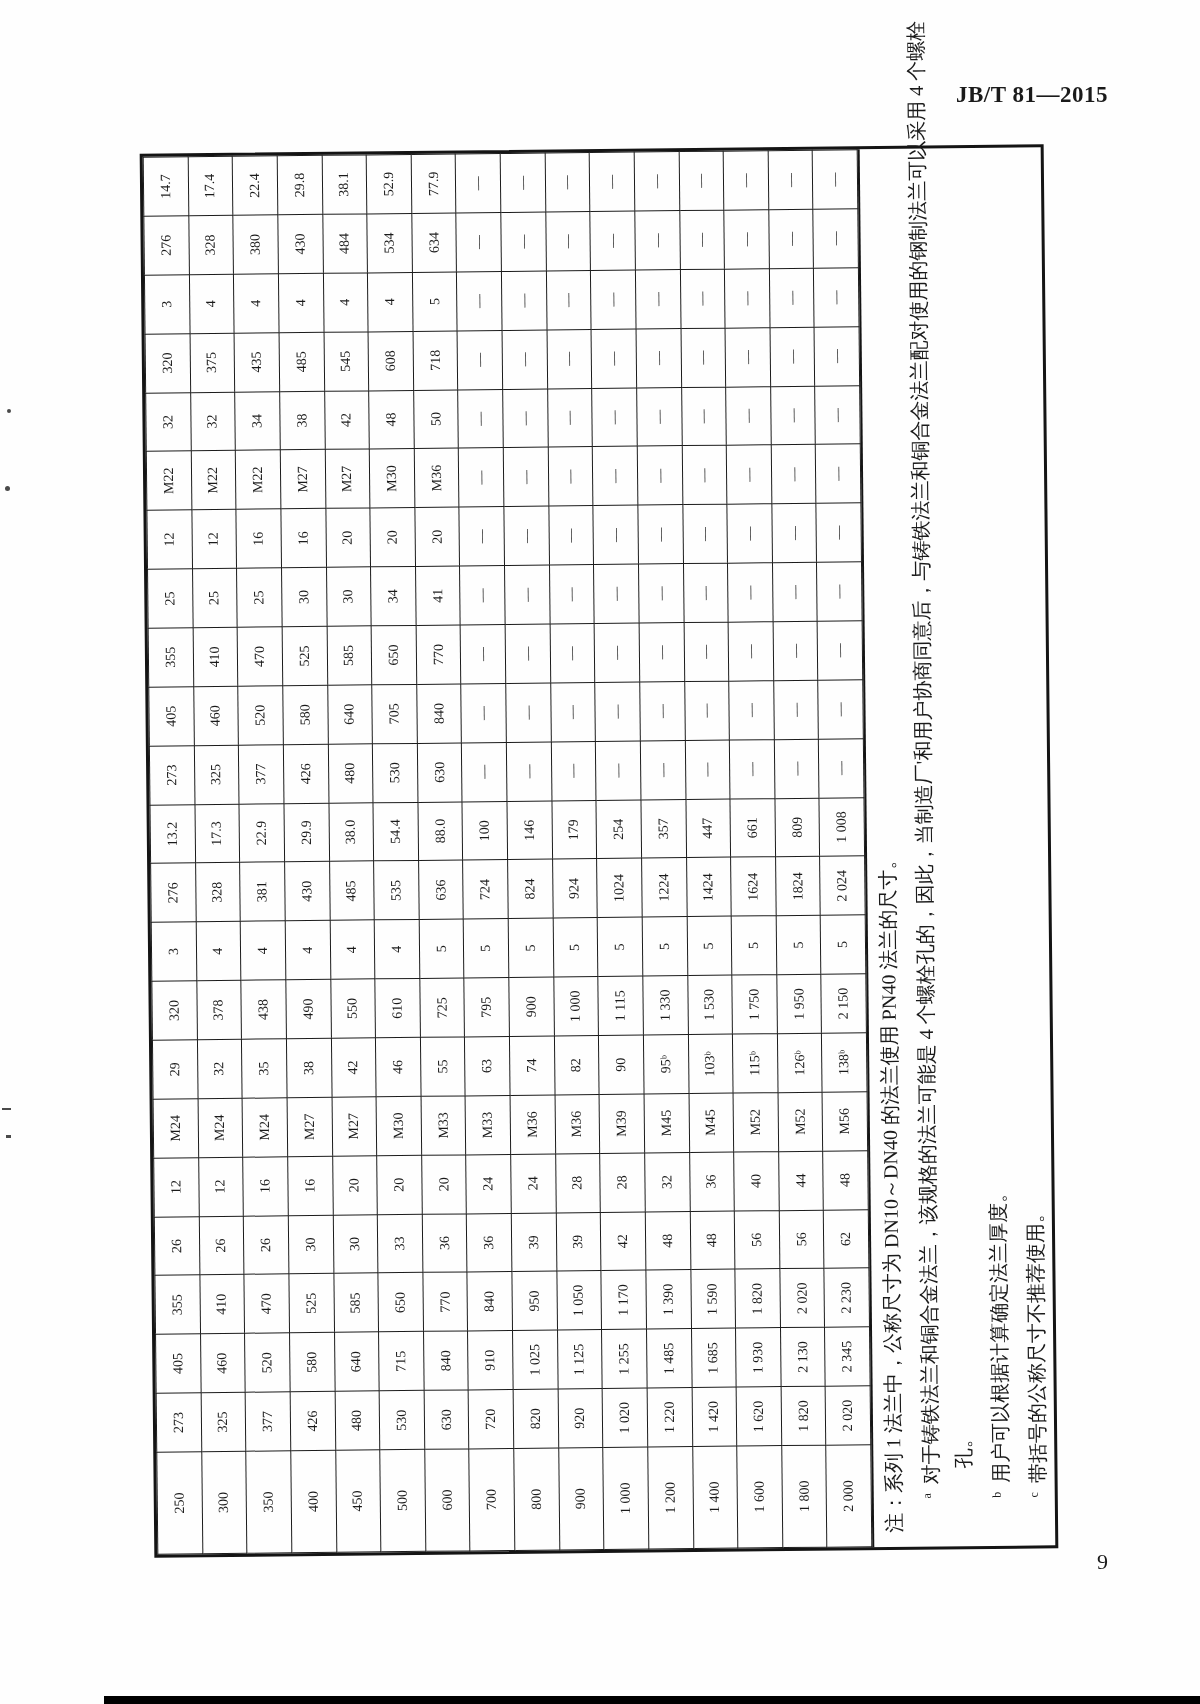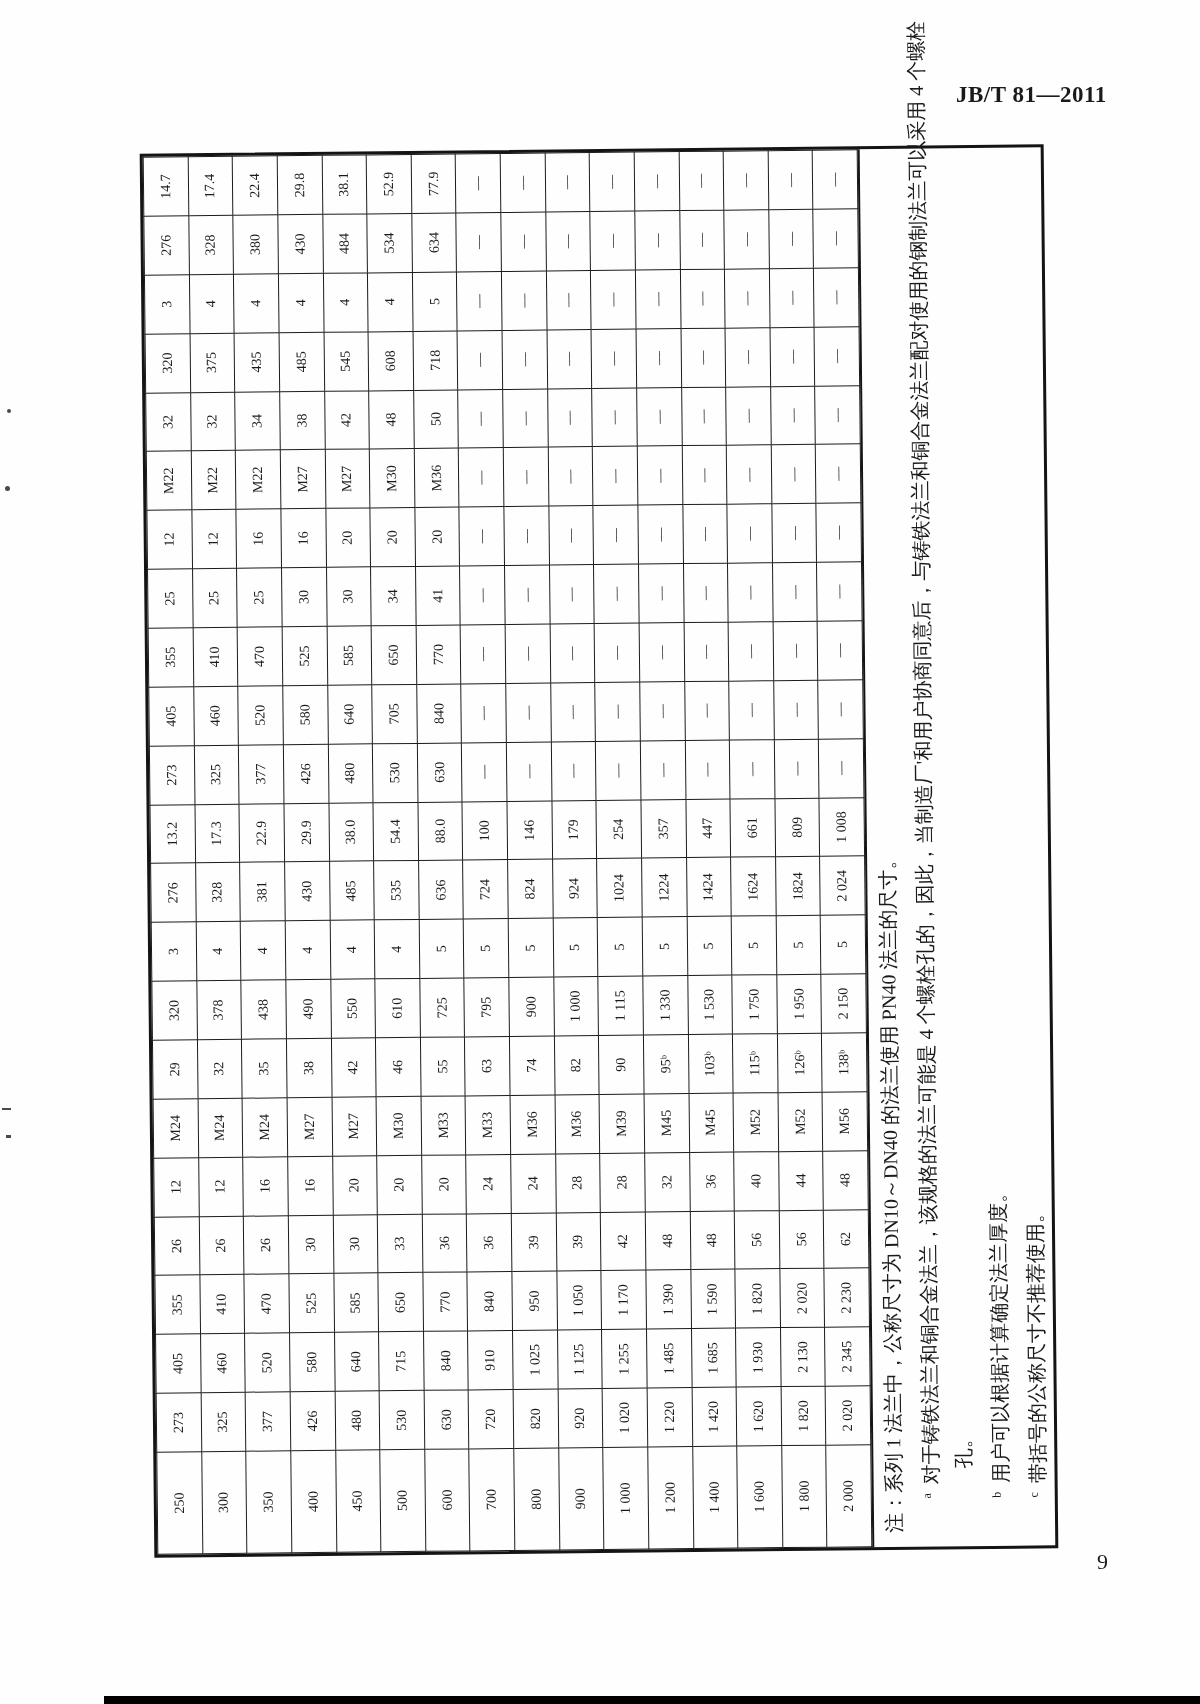--- a/index.html
+++ b/index.html
@@ -43,21 +43,21 @@
   .speck.s1{left:7px;top:409px;width:4px;height:4px;border-radius:50%;}
   .speck.s2{left:5px;top:486px;width:5px;height:5px;border-radius:50%;}
   .speck.s3{left:2px;top:1108px;width:9px;height:2px;}
   .speck.s4{left:6px;top:1135px;width:5px;height:3px;}
 </style>
 </head>
 <body>
 
 <div class="page">
 
-  <div class="hdr">JB/T 81—2011</div>
+  <div class="hdr">JB/T 81—2015</div>
 
   <div class="rot">
     <div class="sheet">
       <table class="grid">
         <tbody>
             <tr>
               <td>250</td>
               <td>273</td>
               <td>405</td>
               <td>355</td>

